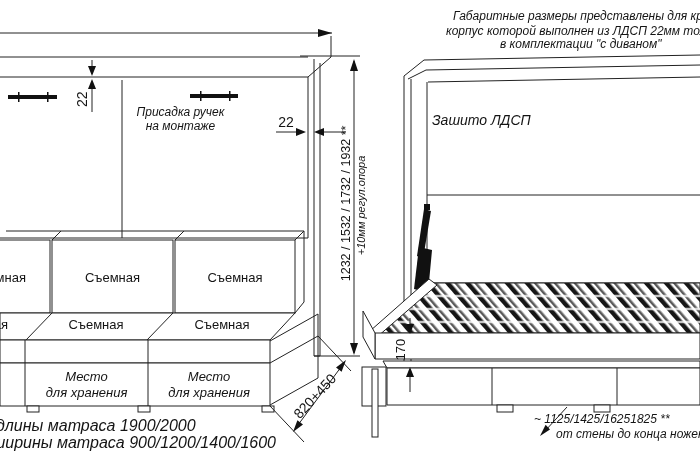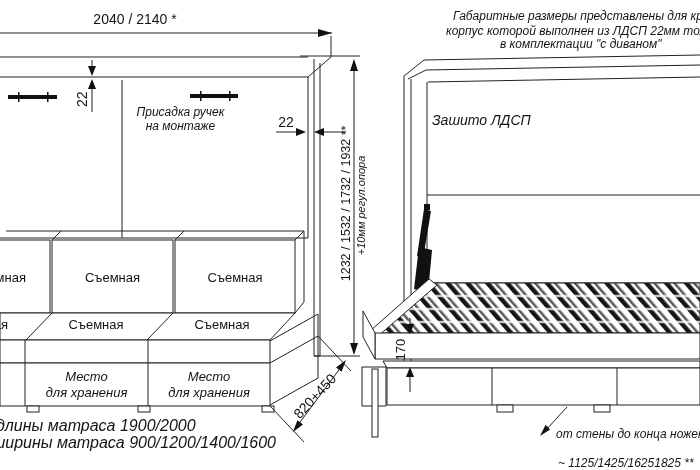--- a/index.html
+++ b/index.html
@@ -176,21 +176,20 @@
       <path d="M567 407 L545 431"></path>
       <polygon points="540,436 550,429.5 545.6,424.8" fill="#111" stroke="none"></polygon>
     </g>
   </g>
 </svg>
 
 <div class="lbl it f12" style="left:453px;top:9px;">Габаритные размеры представлены для кров</div>
 <div class="lbl it f12" style="left:446px;top:24px;">корпус которой выполнен из ЛДСП 22мм толщ</div>
 <div class="lbl it f12" style="left:500px;top:37px;">в комплектации "с диваном"</div>
 
-<div class="lbl ctr f14" style="left:70px;top:11px;width:130px;">2040 / 2140 *</div>
 
 <div class="lbl ctr r90 f14" style="left:62px;top:91px;width:40px;">22</div>
 <div class="lbl ctr f14" style="left:272px;top:114px;width:28px;">22</div>
 
 <div class="lbl it ctr f12" style="left:128px;top:105px;width:105px;">Присадка ручек</div>
 <div class="lbl it ctr f12" style="left:128px;top:119px;width:105px;">на монтаже</div>
 
 <div class="lbl ctr r90 f125" style="left:256px;top:196px;width:180px;">1232 / 1532 / 1732 / 1932 **</div>
 <div class="lbl it ctr r90 f11" style="left:296px;top:199px;width:130px;">+10мм регул.опора</div>
 
@@ -205,19 +204,19 @@
 <div class="lbl it ctr f13" style="left:25px;top:369px;width:123px;">Место</div>
 <div class="lbl it ctr f13" style="left:25px;top:385px;width:123px;">для хранения</div>
 <div class="lbl it ctr f13" style="left:148px;top:369px;width:122px;">Место</div>
 <div class="lbl it ctr f13" style="left:148px;top:385px;width:122px;">для хранения</div>
 
 <div class="lbl ctr f14" style="left:275px;top:388px;width:80px;transform:rotate(-47deg);transform-origin:center center;">820+450</div>
 
 <div class="lbl it f14" style="left:432px;top:112px;">Зашито ЛДСП</div>
 <div class="lbl ctr r90 f13" style="left:376px;top:342px;width:50px;">170</div>
 
-<div class="lbl it f12" style="left:558px;top:412px;margin-top:44px;">~ 1125/1425/16251825 **</div>
+<div class="lbl it f12" style="left:534px;top:412px;">~ 1125/1425/16251825 **</div>
 <div class="lbl it f12" style="left:556px;top:427px;">от стены до конца ножек</div>
 
 <div class="lbl it f16" style="left:-4px;top:417px;">длины матраса 1900/2000</div>
 <div class="lbl it f16" style="left:-8px;top:434px;">ширины матраса 900/1200/1400/1600</div>
 
 </div>
 
 </body></html>

